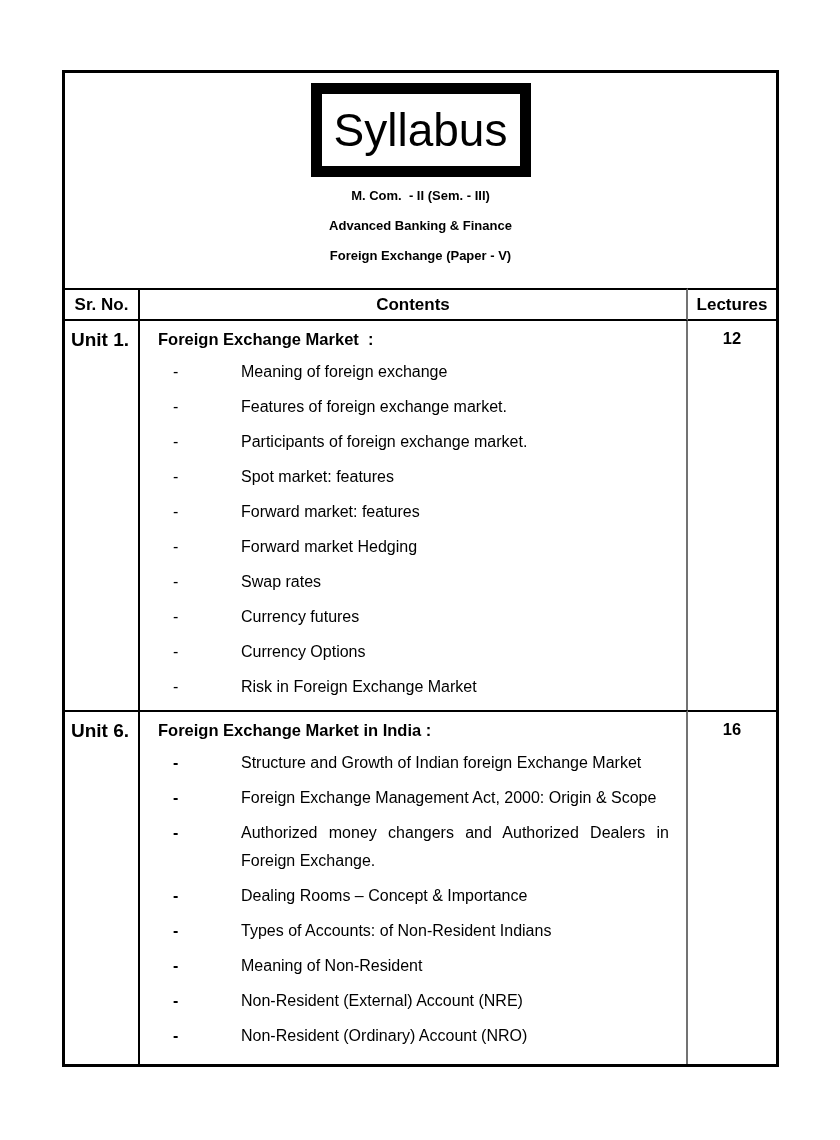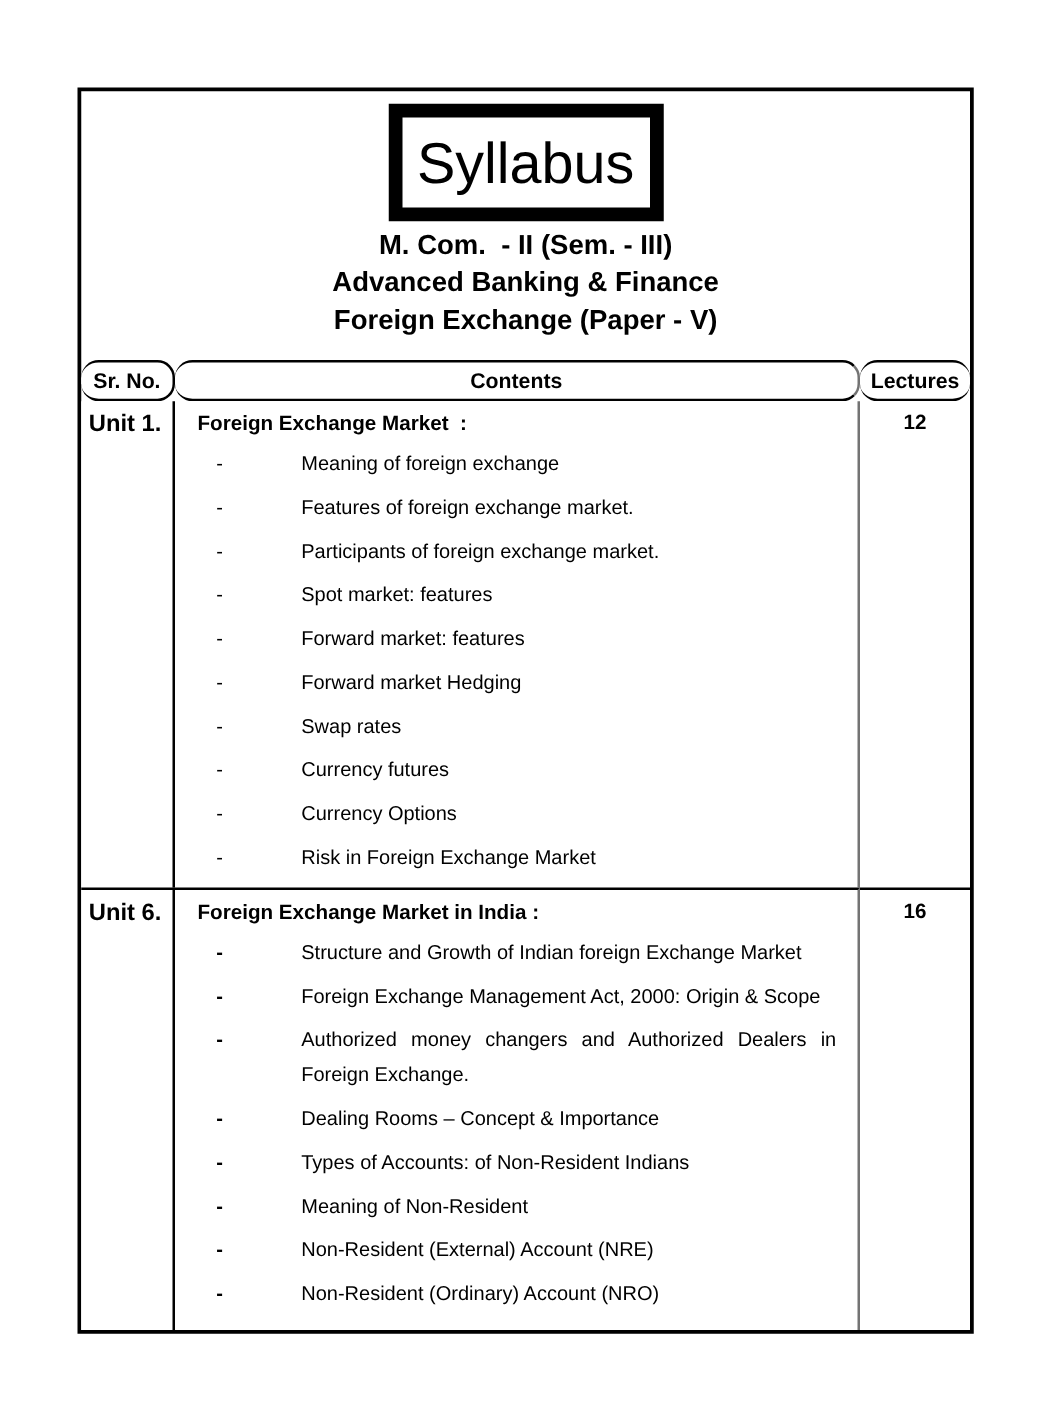--- a/index.html
+++ b/index.html
@@ -38,21 +38,21 @@
   }
   .syllabus-box span {
     font-size: 46px;
     font-weight: 400;
     letter-spacing: 0px;
     line-height: 1;
     white-space: pre;
   }
   .subtitle {
     margin-top: 8px;
-    font-size: 22px;
+    font-size: 13px;
     font-weight: bold;
     line-height: 22px;
     text-align: center;
     white-space: pre;
   }
 
   
   .syl-table {
     flex: 1;
     display: grid;
@@ -65,21 +65,20 @@
 
   .th {
     border-top: 2px solid #000;
     border-bottom: 2px solid #000;
     font-weight: bold;
     font-size: 17px;
     display: flex;
     align-items: center;
     justify-content: center;
     white-space: pre;
-    border-radius: 14px;
   }
   .row3 { border-top: 2px solid #000; }
 
   .sr-cell {
     padding: 8px 0 0 6px;
     font-weight: bold;
     font-size: 19px;
   }
   .lect-cell {
     padding-top: 8px;

